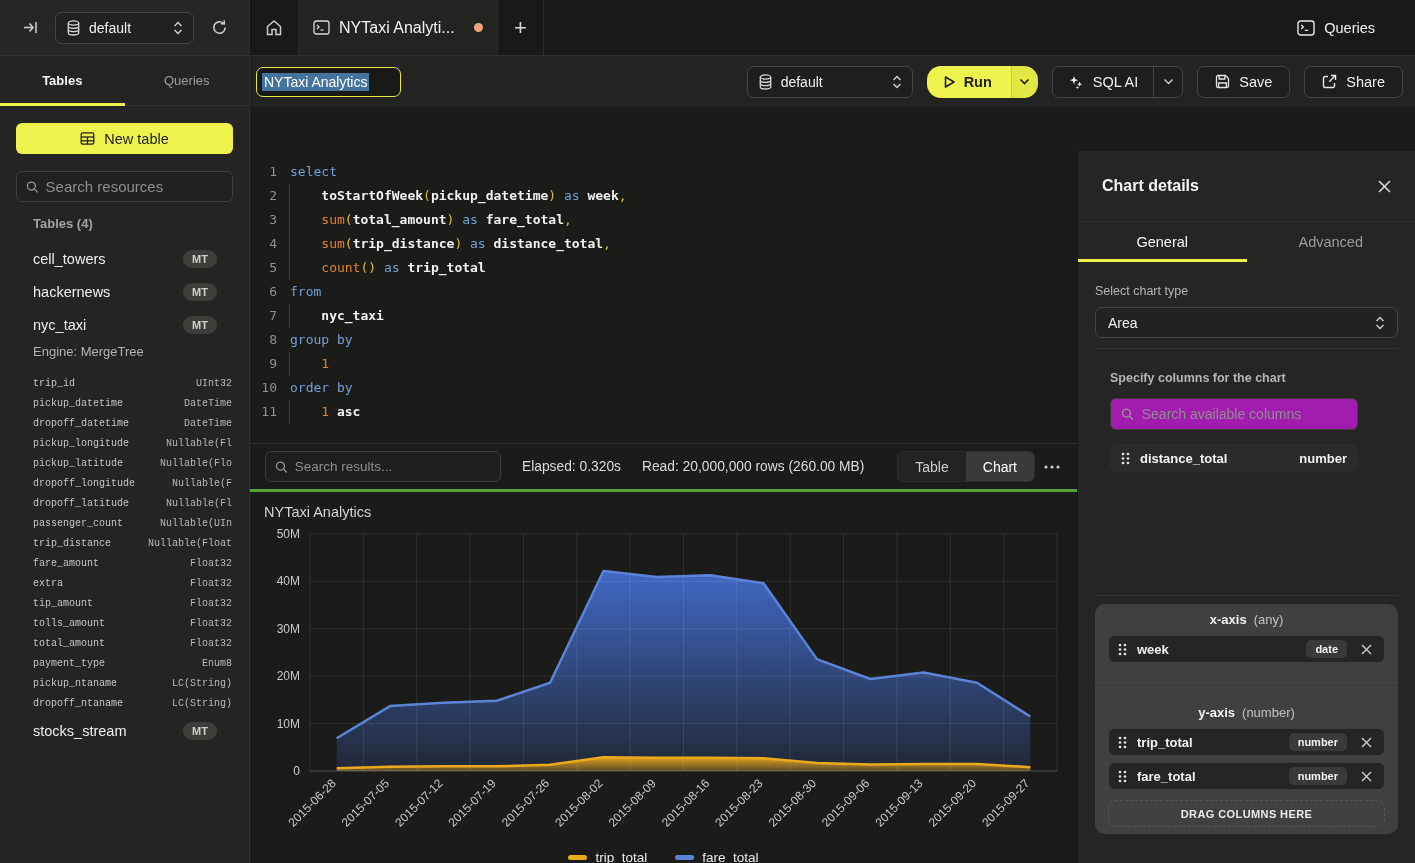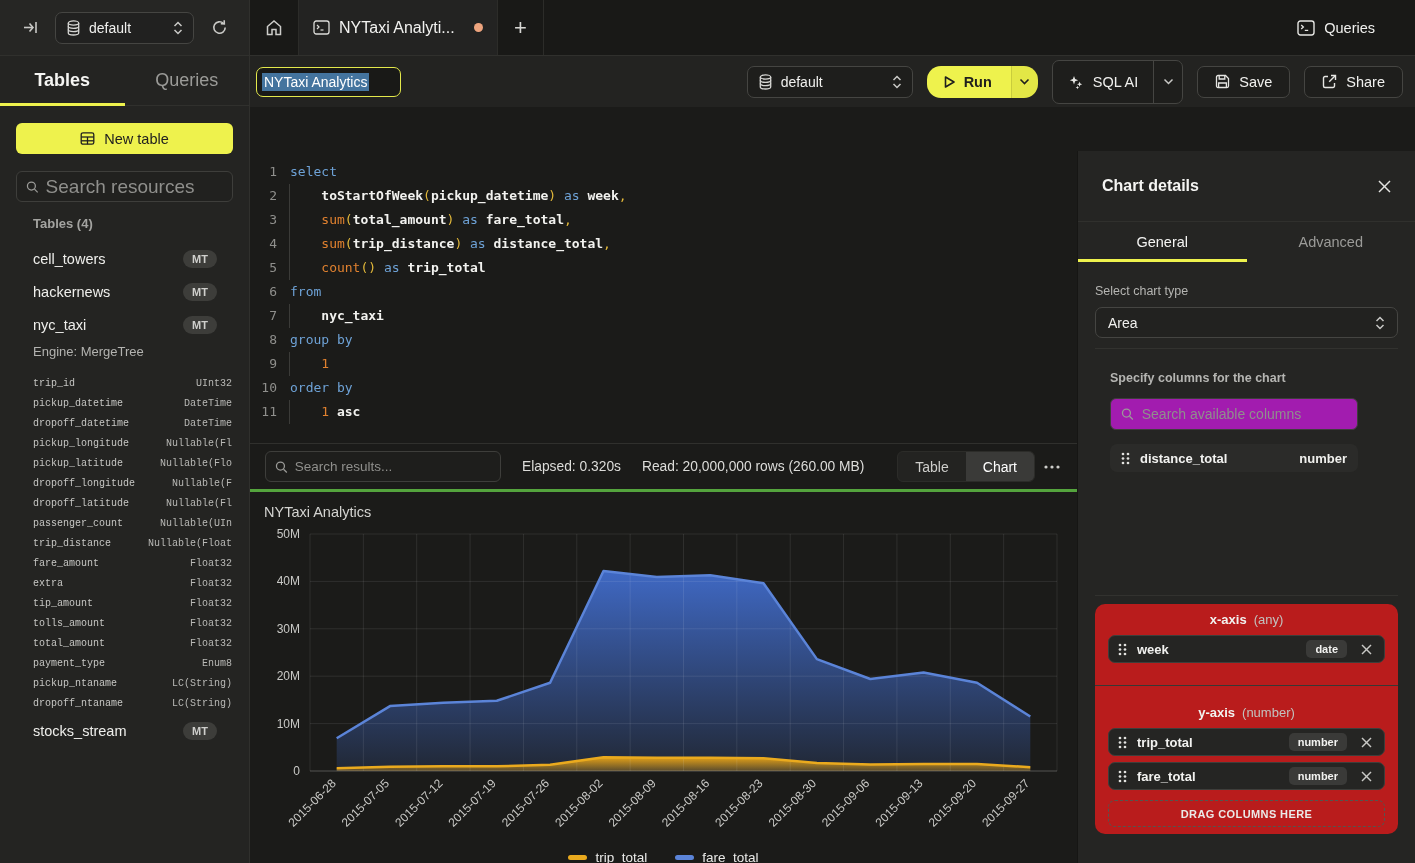--- a/index.html
+++ b/index.html
@@ -35,33 +35,33 @@
   .newtab-btn { width:46px; display:flex; align-items:center; justify-content:center; color:#d6d6d3; font-size:22px; font-weight:300; cursor:pointer; border-right:1px solid #2c2c29; }
   .topbar-spacer { flex:1; }
   .queries-btn { display:flex; align-items:center; gap:9px; padding:0 40px 0 12px; cursor:pointer; color:#f0f0ee; font-size:14.5px; }
 
   
   .body-row { flex:1; display:flex; min-height:0; }
 
   
   .sidebar { width:250px; flex:none; background:#242422; border-right:1px solid #30302d; display:flex; flex-direction:column; }
   .side-tabs { height:50px; display:flex; flex:none; border-bottom:1px solid #30302d; }
-  .side-tab { flex:1; display:flex; align-items:center; justify-content:center; font-size:18px; color:#9b9b98; cursor:pointer; position:relative; }
+  .side-tab { flex:1; display:flex; align-items:center; justify-content:center; font-size:13px; color:#9b9b98; cursor:pointer; position:relative; }
   .side-tab.active { color:#f5f5f3; font-weight:700; }
   .side-tab.active::after { content:""; position:absolute; left:0; right:0; bottom:-1px; height:3px; background:#eef24d; }
   .newtable-btn {
     margin:17px 16px 0; height:31px; flex:none; background:#eef24d; color:#21211f; border:none; border-radius:6px;
     font-size:14.5px; font-weight:500; display:flex; align-items:center; justify-content:center; gap:9px; cursor:pointer;
     font-family:"Liberation Sans", sans-serif;
   }
   .side-search {
     margin:17px 16px 0; height:31px; flex:none; border:1px solid #3e3e3b; border-radius:6px; background:#21211f;
     display:flex; align-items:center; padding:0 9px; gap:7px; color:#8f8f8c;
   }
-  .side-search input { background:transparent; border:none; outline:none; color:#d8d8d5; font-size:19px; width:100%; font-family:"Liberation Sans", sans-serif; }
+  .side-search input { background:transparent; border:none; outline:none; color:#d8d8d5; font-size:15px; width:100%; font-family:"Liberation Sans", sans-serif; }
   .side-search input::placeholder { color:#8f8f8c; }
   .side-list { flex:1; overflow:hidden; padding:14px 17px 0 33px; }
   .side-section-label { font-size:13px; color:#a3a3a0; font-weight:600; margin-bottom:16px; }
   .table-row { display:flex; align-items:center; height:24px; margin-bottom:9px; padding-right:13px; cursor:pointer; }
   .table-row .tname { flex:1; font-size:14.5px; font-weight:500; color:#efefec; }
   .badge-mt { background:#3d3d3a; color:#cfcfcc; border-radius:10px; font-size:11px; font-weight:600; padding:3px 9px; margin-right:2px; }
   .engine-line { font-size:13px; color:#b3b3b0; margin:-2px 0 10px; }
   .col-list { margin-bottom:10px; }
   .col-row { display:flex; height:20px; align-items:flex-end; font-family:Liberation Mono, monospace; font-size:10px; white-space:nowrap; overflow:hidden; }
   .col-row .cname { color:#c6c6c3; flex:none; }
@@ -74,21 +74,21 @@
     width:145px; height:30px; border:1.5px solid #e3e84b; border-radius:7px; background:#191917;
     display:flex; align-items:center; padding:0 5px; flex:none;
   }
   .title-input .seltext { background:#44749e; color:#ffffff; font-size:14px; font-weight:500; padding:1px 2px; white-space:nowrap; }
   .toolbar-spacer { flex:1; }
   .tb-select { width:166px; height:32px; border:1px solid #454542; border-radius:7px; background:#1e1e1c; display:flex; align-items:center; padding:0 10px; gap:8px; cursor:pointer; flex:none; }
   .tb-select .lbl { flex:1; color:#f0f0ee; }
   .run-btn { height:32px; border-radius:14px; overflow:hidden; display:flex; cursor:pointer; flex:none; }
   .run-main { background:#eef24d; color:#1f1f1d; display:flex; align-items:center; gap:8px; padding:0 19px 0 16px; font-size:14.5px; font-weight:600; }
   .run-caret { background:#e3e746; width:27px; display:flex; align-items:center; justify-content:center; border-left:1px solid #c9cd3c; color:#1f1f1d; }
-  .split-btn { height:44px; border:1px solid #454542; border-radius:7px; background:#1e1e1c; display:flex; align-items:center; cursor:pointer; flex:none; }
+  .split-btn { height:32px; border:1px solid #454542; border-radius:7px; background:#1e1e1c; display:flex; align-items:center; cursor:pointer; flex:none; }
   .split-main { display:flex; align-items:center; gap:9px; padding:0 15px; color:#f0f0ee; font-size:14.5px; }
   .split-caret { width:29px; align-self:stretch; display:flex; align-items:center; justify-content:center; border-left:1px solid #454542; color:#c9c9c6; }
   .plain-btn { height:32px; border:1px solid #454542; border-radius:7px; background:#1e1e1c; display:flex; align-items:center; gap:9px; padding:0 17px; color:#f0f0ee; font-size:14.5px; cursor:pointer; flex:none; }
 
   .lower-row { flex:1; display:flex; min-height:0; }
 
   
   .main { flex:1; min-width:0; display:flex; flex-direction:column; background:#1b1b19; }
 
   
@@ -141,21 +141,21 @@
   .rdivider2 { height:1px; background:#32322f; margin:0 0 8px; flex:none; }
   .rsub { margin:0 0 0 15px; }
   .rlabel2 { font-size:12.5px; color:#b5b5b2; font-weight:600; margin-bottom:13px; }
   .col-search { height:32px; border:1px solid #3e3e3b; border-radius:6px; background:#a21caf; display:flex; align-items:center; padding:0 10px; gap:8px; color:#8f8f8c; width:248px; }
   .col-search input { background:transparent; border:none; outline:none; color:#d8d8d5; font-size:14px; width:100%; font-family:"Liberation Sans", sans-serif; }
   .col-search input::placeholder { color:#8f8f8c; }
   .avail-item { width:248px; height:28px; margin-top:14px; background:#2b2b29; border-radius:7px; display:flex; align-items:center; padding:0 11px; gap:10px; cursor:grab; }
   .avail-item .aname { flex:1; font-size:13px; font-weight:600; color:#f2f2f0; }
   .avail-item .atype { font-size:13px; font-weight:600; color:#efefec; }
   .rspacer { flex:1; }
-  .axes-box { background:#b91c1c; border-radius:10px; padding:8px 13px 7px; }
+  .axes-box { background:#404040; border-radius:10px; padding:8px 13px 7px; }
   .axis-head { text-align:center; margin:0 0 8px; font-size:13px; color:#f2f2f0; height:15px; }
   .axis-head .ttl { font-weight:700; }
   .axis-head .hint { color:#c2c2bf; margin-left:7px; }
   .axis-item { height:28px; border:1px solid #3e3e3b; background:#252523; border-radius:7px; display:flex; align-items:center; padding:0 9px; gap:10px; margin-bottom:6px; }
   .axis-item .aname { flex:1; font-size:13px; font-weight:600; color:#f2f2f0; }
   .type-badge { background:#3a3a38; border-radius:5px; font-size:11px; font-weight:700; color:#f2f2f0; padding:3px 9px; }
   .axis-item .x-rm { width:18px; text-align:center; color:#c9c9c6; cursor:pointer; display:flex; align-items:center; justify-content:center; }
   .axes-div { height:1px; background:#383835; margin:22px -13px 19px; }
   .drop-zone { height:27px; border:1.5px dashed #55554f; border-radius:7px; display:flex; align-items:center; justify-content:center; font-size:11px; font-weight:700; letter-spacing:.4px; color:#eaeae8; margin-top:10px; }
 

